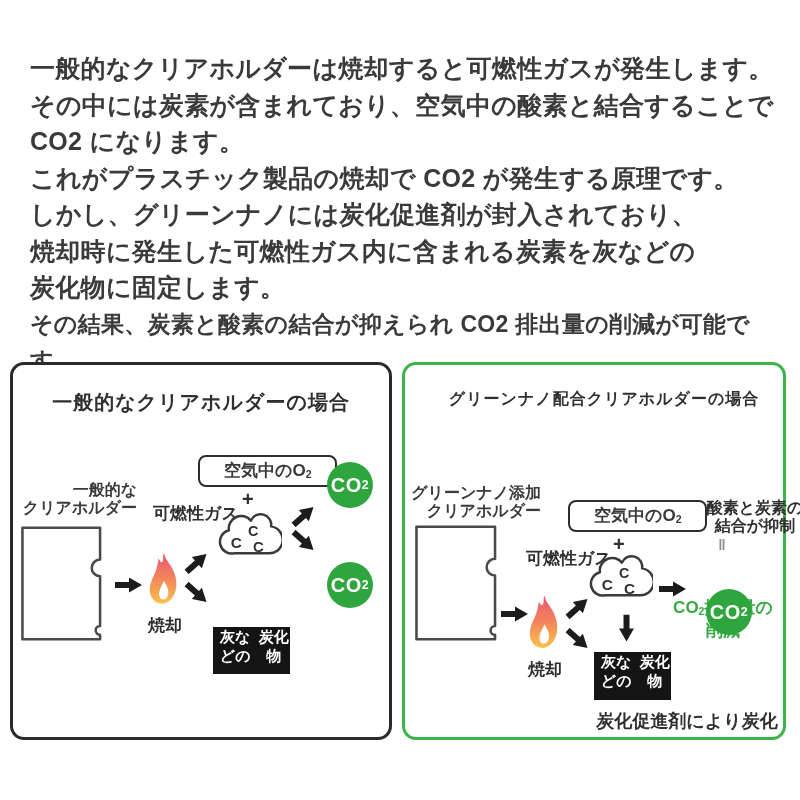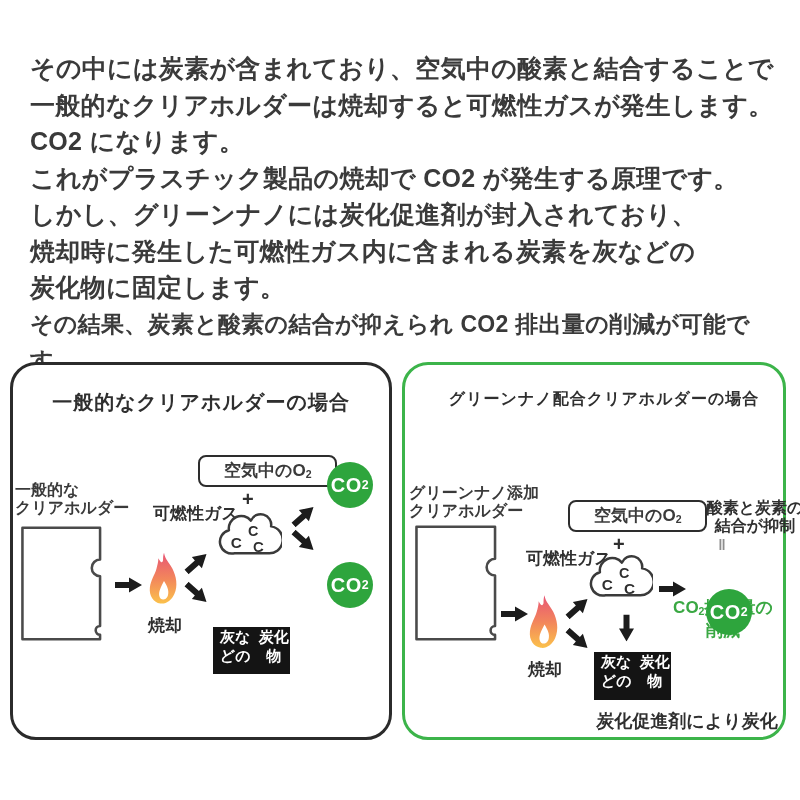--- a/index.html
+++ b/index.html
@@ -10,34 +10,34 @@
     width:800px;height:800px;position:relative;overflow:hidden;
     font-family:"Liberation Sans","DejaVu Sans",sans-serif;color:var(--ink);
   }
   .intro{
     position:absolute;left:30px;top:50px;width:755px;
     font-size:25px;font-weight:bold;line-height:36.5px;letter-spacing:0.3px;color:#3a3a3a;
   }
   .intro .tight{font-size:23px;}
   .panel{
     position:absolute;top:362px;height:378px;box-sizing:border-box;
-    border-radius:26px;background:#fff;
+    border-radius:14px;background:#fff;
   }
   .panel.left{left:10px;width:382px;border:3.5px solid #2b2b2b;}
   .panel.right{left:402px;width:384px;border:3.5px solid var(--green-border);}
   .ptitle{
     position:absolute;top:24px;left:0;right:0;text-align:center;
     font-weight:bold;letter-spacing:1px;color:#2f2f2f;
   }
   .panel.left .ptitle{font-size:20px;}
   .panel.right .ptitle{font-size:16px;margin-left:20px;}
   .abs{position:absolute;}
   .lbl{font-weight:bold;color:#2f2f2f;white-space:nowrap;}
   .center{text-align:center;}
-  .holder-label{font-size:16px;line-height:18px;font-weight:bold;text-align:left;white-space:nowrap;}
+  .holder-label{font-size:16px;line-height:18px;font-weight:bold;text-align:right;white-space:nowrap;}
   .o2box{
     border:2.5px solid #2d2d2d;border-radius:8px;background:#fff;
     padding:2px 24px 3px;font-size:17px;font-weight:bold;white-space:nowrap;
   }
   .sub{font-size:0.62em;vertical-align:-0.18em;}
   .plus{font-size:20px;font-weight:bold;color:#2f2f2f;}
   .co2{
     border-radius:50%;background:var(--green);color:#fff;font-weight:bold;
     display:flex;align-items:center;justify-content:center;font-size:20px;letter-spacing:0.5px;
   }
@@ -50,22 +50,22 @@
   .eq{color:#8d8d8d;font-size:15px;font-weight:bold;text-align:center;}
   .greentxt{color:var(--green-text);font-weight:bold;font-size:17px;line-height:19px;text-align:center;white-space:nowrap;}
   .suppress{font-weight:bold;font-size:16px;line-height:18px;text-align:center;color:#2f2f2f;white-space:nowrap;margin-left:32px;}
   .note{font-weight:bold;font-size:18px;color:#2f2f2f;white-space:nowrap;text-align:center;}
   svg text{font-family:"Liberation Sans","DejaVu Sans",sans-serif;}
 </style>
 </head>
 <body>
 
 <div class="intro">
+  <div>一般的なクリアホルダーは焼却すると可燃性ガスが発生します。</div>
   <div>その中には炭素が含まれており、空気中の酸素と結合することで</div>
-  <div>一般的なクリアホルダーは焼却すると可燃性ガスが発生します。</div>
   <div>CO2 になります。</div>
   <div>これがプラスチック製品の焼却で CO2 が発生する原理です。</div>
   <div>しかし、グリーンナノには炭化促進剤が封入されており、</div>
   <div>焼却時に発生した可燃性ガス内に含まれる炭素を灰などの</div>
   <div>炭化物に固定します。</div>
   <div class="tight">その結果、炭素と酸素の結合が抑えられ CO2 排出量の削減が可能です。</div>
 </div>
 
 <section class="panel left">
   <div class="ptitle">一般的なクリアホルダーの場合</div>

